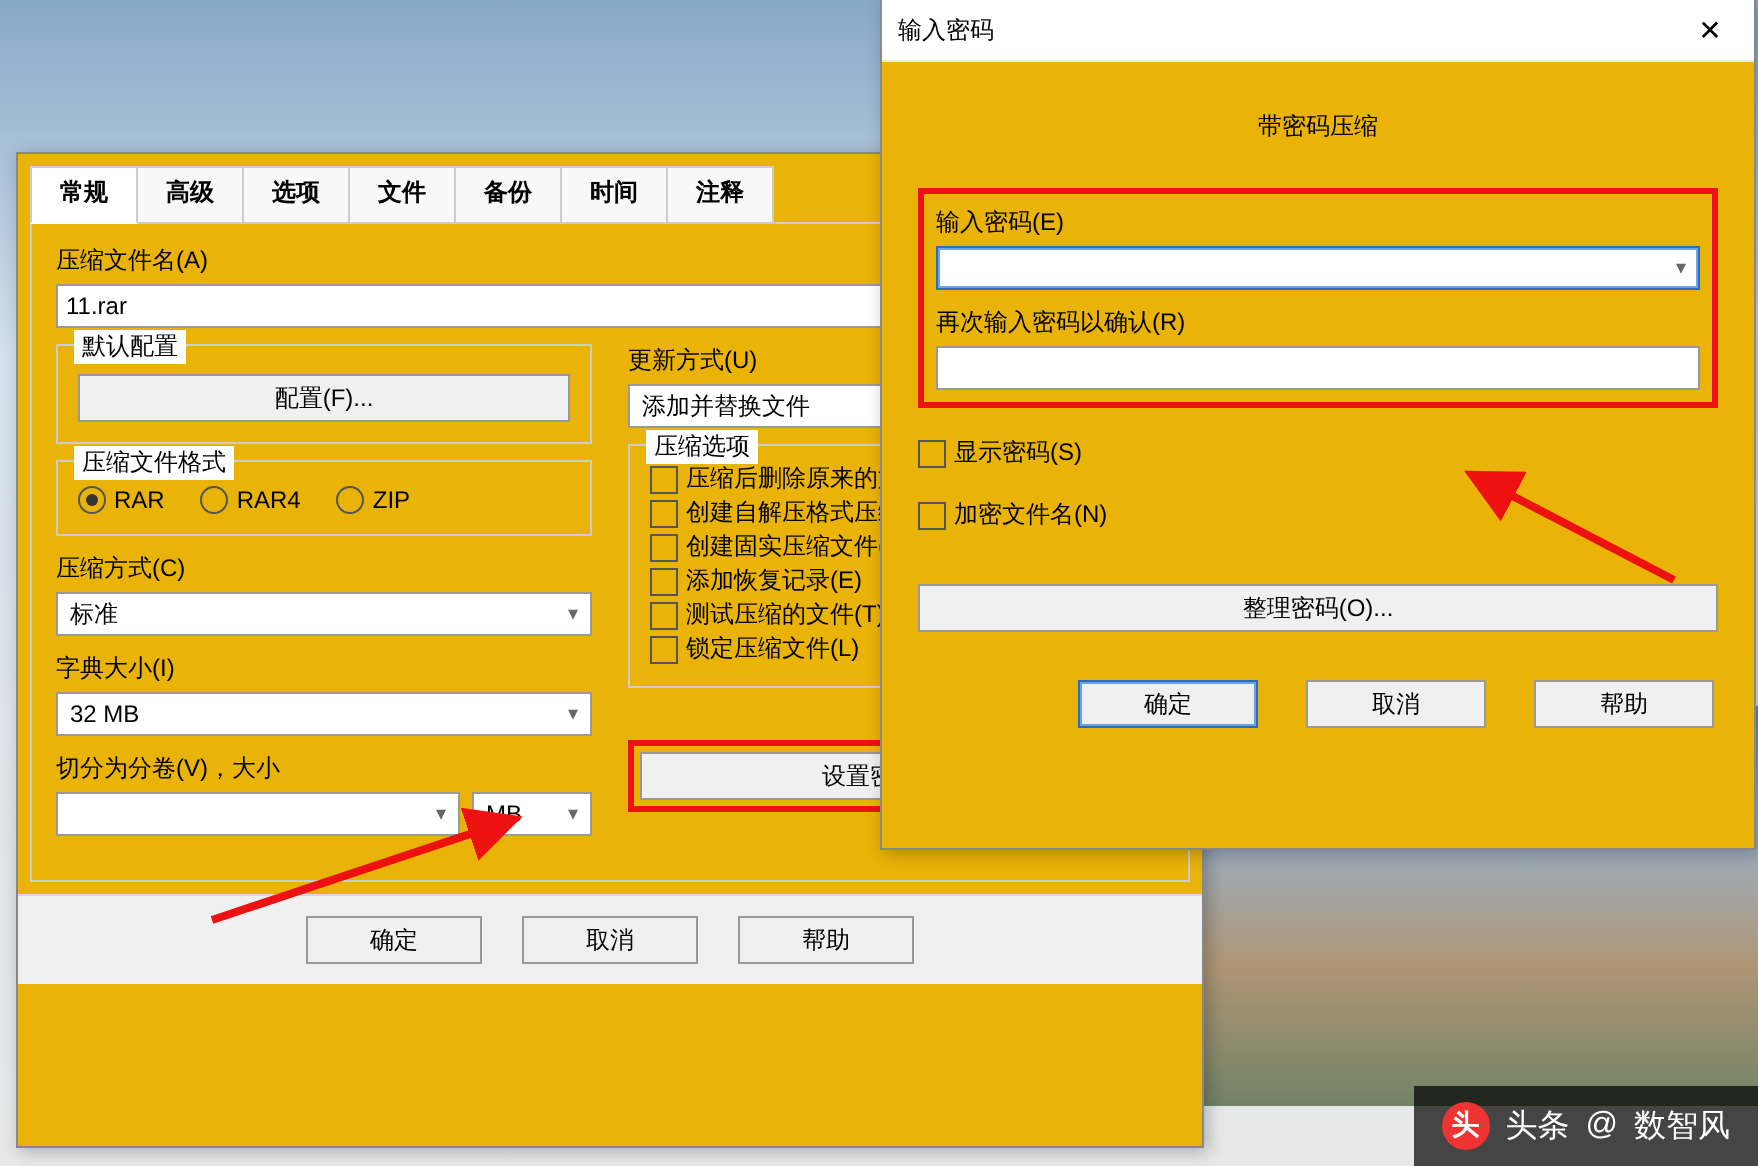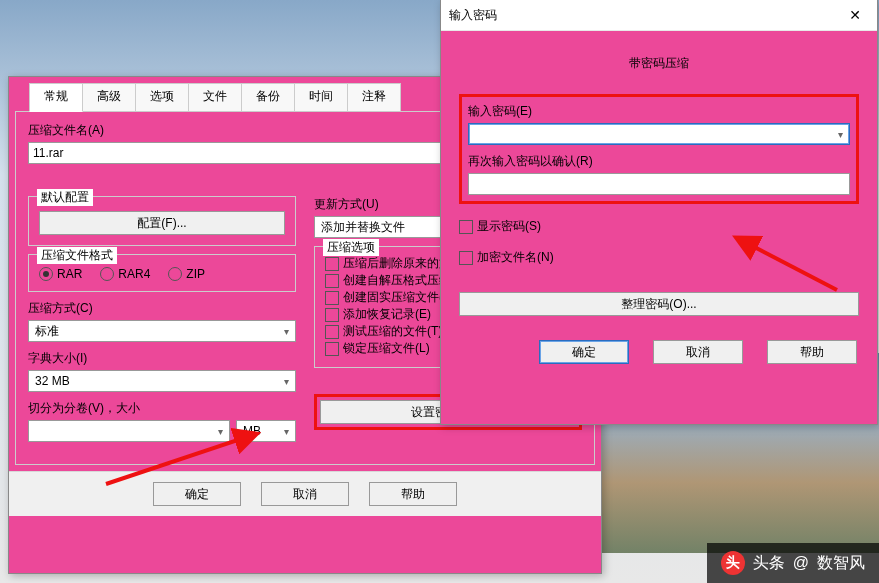--- a/index.html
+++ b/index.html
@@ -10,49 +10,49 @@
     width: 879px;
     height: 583px;
     overflow: hidden;
     position: relative;
   }
   .backdrop-img { position:absolute; right:0; bottom:30px; width:280px; height:200px; background: linear-gradient(to bottom, #4a7ba8 0%, #8ba8c4 30%, #a68860 65%, #5e7050 100%); opacity:0.85; }
   .watermark-bar { position:absolute; bottom:0; right:0; height:40px; background:rgba(0,0,0,0.7); color:#fff; display:flex; align-items:center; padding:0 14px; gap:8px; font-size:16px; }
   .watermark-bar .logo { width:24px; height:24px; border-radius:50%; background:#e33; display:flex; align-items:center; justify-content:center; color:#fff; font-weight:bold; font-size:14px; }
   .win {
     position: absolute;
-    background: #ec4899;
+    background: #eab308;
     border: 1px solid #888;
     box-shadow: 2px 2px 8px rgba(0,0,0,0.25);
   }
   .win.main { left: 8px; top: 76px; width: 592px; height: 496px; }
   .win.pwd  { left: 440px; top: 0; width: 436px; height: 424px; border-top:none; }
   .titlebar { height: 30px; background: #fff; display:flex; align-items:center; padding:0 8px; border-bottom:1px solid #e8e8e8; }
   .titlebar .appicon { width:16px; height:16px; margin-right:6px; background: linear-gradient(135deg,#c55,#8a3); border-radius:2px; }
   .titlebar .title { flex:1; }
   .titlebar .close { width:28px; text-align:center; font-size:14px; cursor:pointer; }
-  .tabs { display:flex; padding: 6px 6px 0 20px; }
+  .tabs { display:flex; padding: 6px 6px 0 6px; font-weight: bold; }
   .tab { padding: 4px 14px 6px; border:1px solid #ccc; border-bottom:none; background:#f8f8f8; margin-right:-1px; cursor:pointer; position:relative; }
   .tab.active { background:#fff; z-index:2; border-bottom:1px solid #fff; margin-bottom:-1px; }
   .tabsheet { border:1px solid #ccc; margin:0 6px 6px 6px; padding: 10px 12px 14px; position:relative; }
   .row { margin-bottom: 8px; }
   .lbl { display:block; margin-bottom:3px; }
   input[type=text].full, .combo.full { width:100%; box-sizing:border-box; }
   input[type=text], .combo {
     border:1px solid #999; padding:2px 4px; font: inherit; background:#fff; height:22px; box-sizing:border-box;
   }
   .combo { display:flex; align-items:center; justify-content:space-between; padding-right:4px; }
   .combo .val { flex:1; padding-left:2px; }
   .combo .caret { font-size:10px; color:#666; padding:0 2px; }
   .btn { border:1px solid #999; background:#f0f0f0; padding:3px 8px; font:inherit; cursor:pointer; box-sizing:border-box; display:inline-flex; align-items:center; justify-content:center; }
   .btn.wide { width:100%; height:24px; }
   .fieldset { border:1px solid #ccc; padding:8px 10px 10px; margin-bottom:8px; position:relative; }
   .fieldset .legend { position:absolute; top:-8px; left:8px; background:#fff; padding:0 4px; }
   .cols { display:flex; gap:18px; }
-  .col { flex:1; min-width:0;margin-top:24px; }
+  .col { flex:1; min-width:0; }
   .radio-row { display:flex; gap:18px; margin-top:4px; }
   .radio, .check { display:flex; align-items:center; gap:4px; cursor:pointer; }
   .radio .dot { width:12px; height:12px; border-radius:50%; border:1px solid #555; display:flex; align-items:center; justify-content:center; }
   .radio.sel .dot::after { content:""; width:6px; height:6px; border-radius:50%; background:#333; }
   .check .box { width:12px; height:12px; border:1px solid #555; }
   .hl-red { border:3px solid #e11; padding:6px; }
   .hl-red.setpw { padding:3px; }
   .footer-btns { display:flex; justify-content:center; gap:20px; padding:10px 0; background:#f0f0f0; border-top:1px solid #d8d8d8; }
   .footer-btns .btn { width:88px; height:24px; }
   .pwd-body { padding: 14px 18px; }

